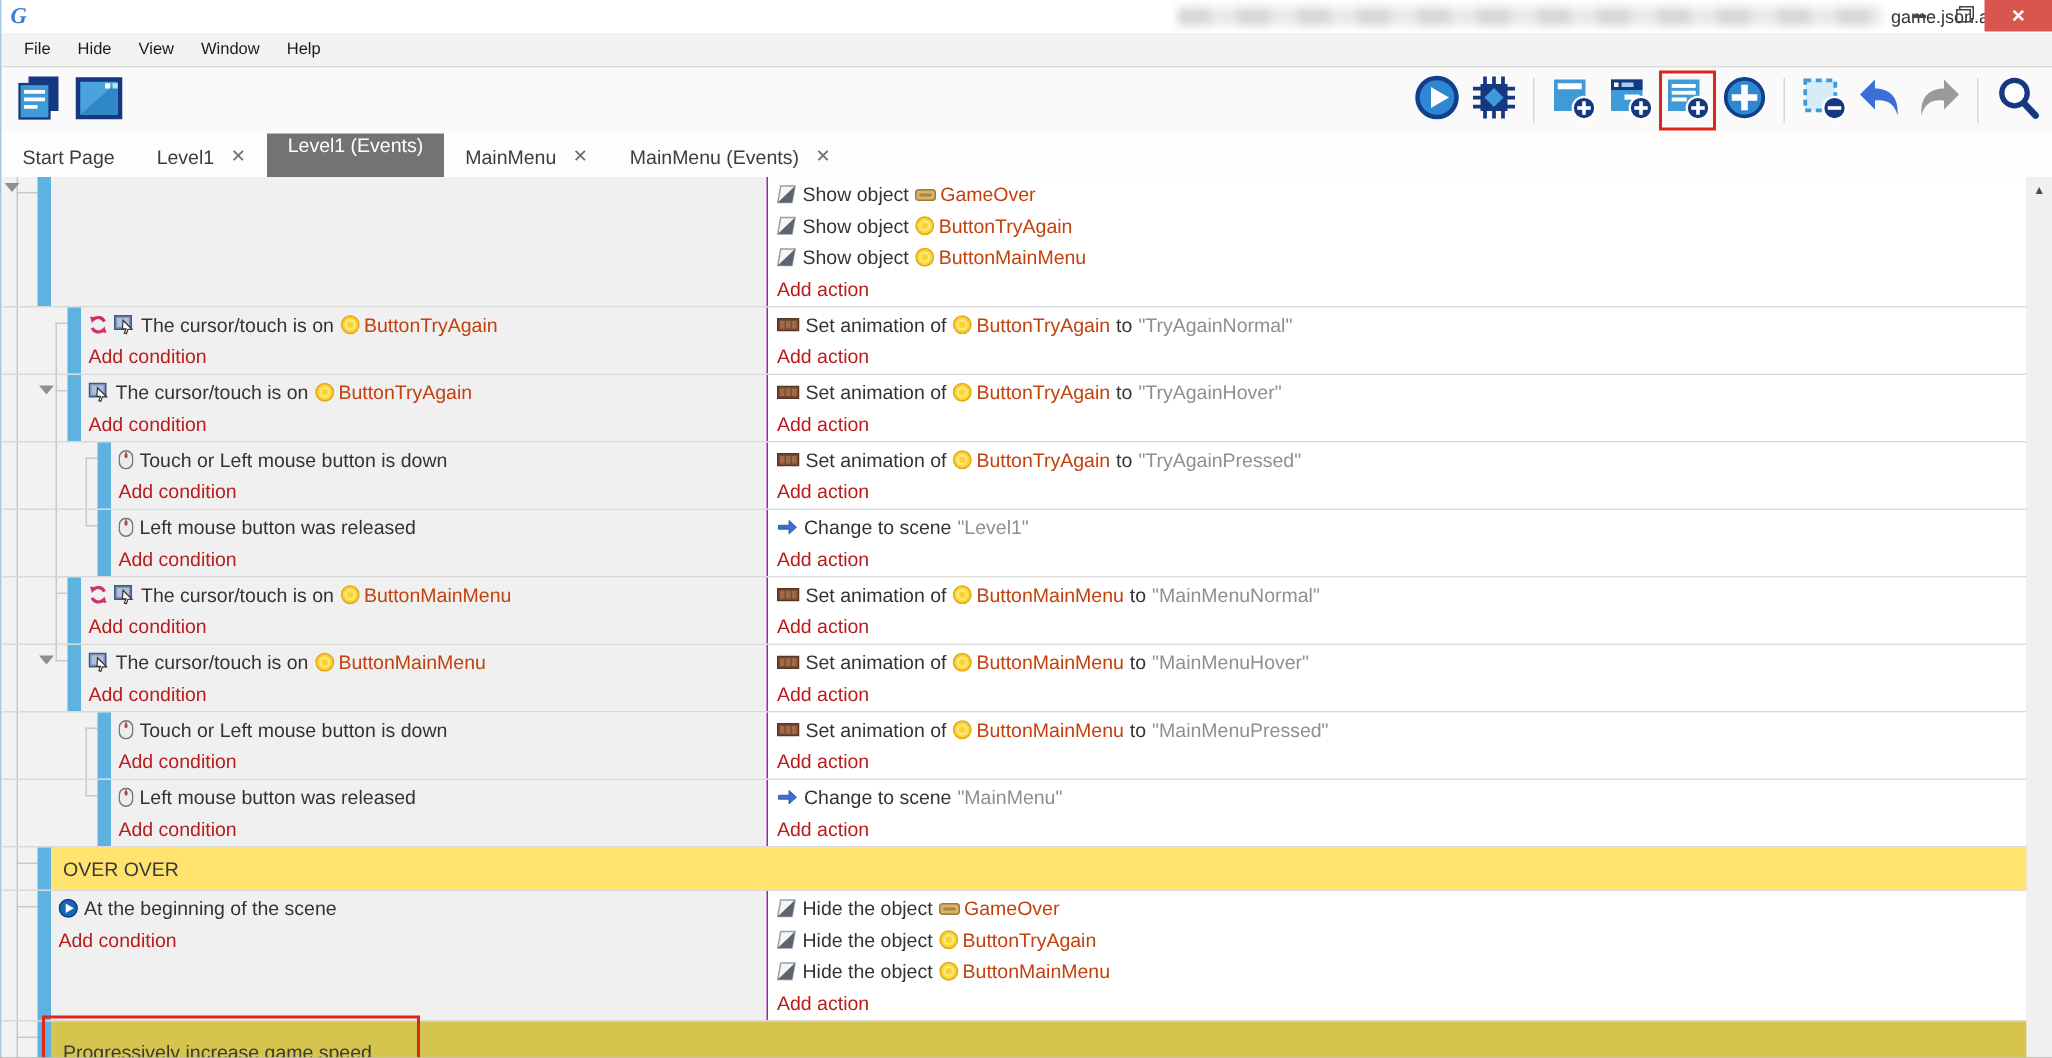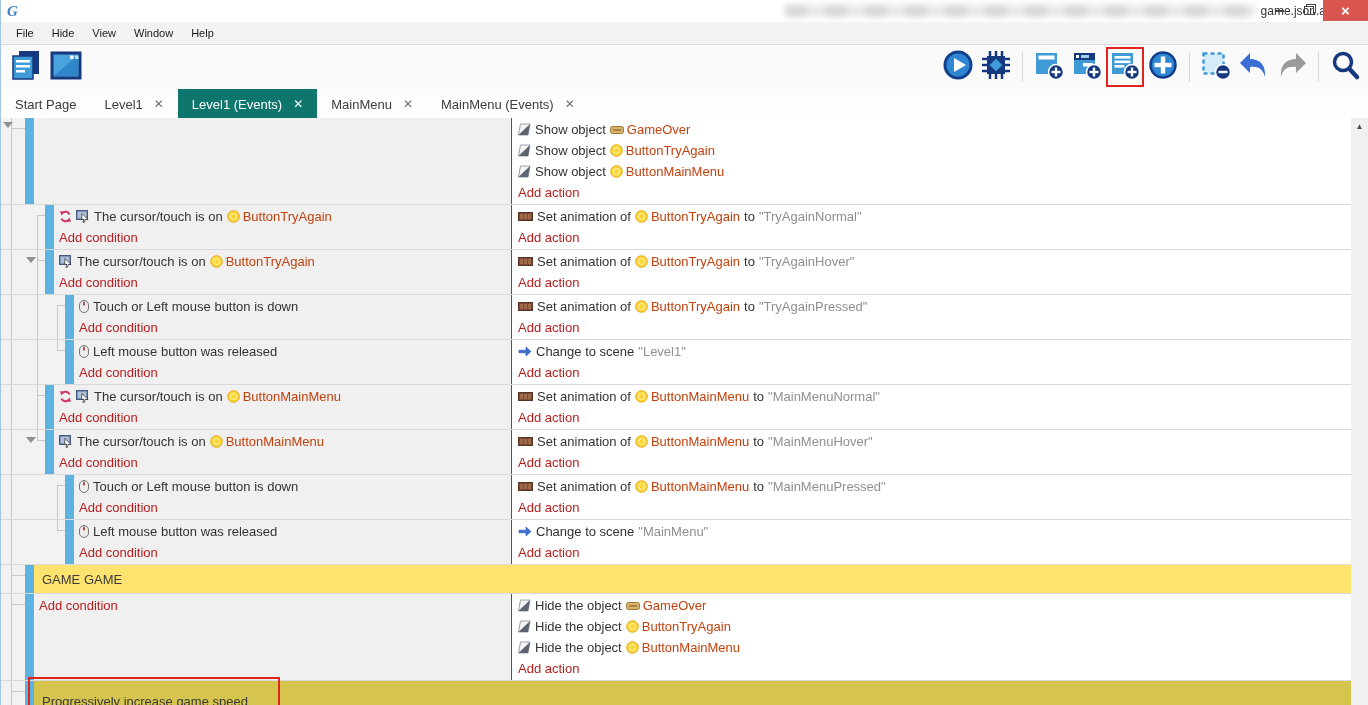--- a/index.html
+++ b/index.html
@@ -28,21 +28,21 @@
   .toolbar{height:44px;background:#fafafa;display:flex;align-items:center;}
   .tool{width:34px;height:36px;display:flex;align-items:center;justify-content:center;position:relative;}
   .tool.hl{outline:2px solid #e0261c;outline-offset:0px;}
   .tsep{width:1px;height:30px;background:#d8d8d8;margin:0 5px;}
   .tb-left{display:flex;align-items:center;padding-left:8px;gap:6px;}
   .tb-right{margin-left:auto;display:flex;align-items:center;gap:4px;padding-right:6px;}
 
   
   .tabbar{height:30px;background:#fdfdfd;display:flex;align-items:stretch;}
   .tab{display:flex;align-items:center;gap:11px;padding:0 14px;font-size:13px;color:#3c3c3c;cursor:default;}
-  .tab.active{background:#0f766e;color:#fff;}
+  .tab.active{background:#737373;color:#fff;flex-direction:column;}
   .tab .x{font-size:12px;color:#6f6f6f;}
   .tab.active .x{color:#fff;}
 
   
   .events{position:absolute;top:118px;left:0;right:17px;bottom:0;background:#f2f2f2;overflow:hidden;}
   .guides{position:absolute;inset:0;pointer-events:none;z-index:0;}
   .gline{position:absolute;background:#c9c9c9;}
   .gtri{position:absolute;width:0;height:0;border-left:5px solid transparent;border-right:5px solid transparent;border-top:6px solid #8f8f8f;}
   .block{position:relative;display:flex;border-bottom:1px solid #d9d9d9;z-index:1;}
   .rail{flex:0 0 auto;}
@@ -674,26 +674,35 @@
             </span>
             <span>Change to scene</span>
             <span class="quote">"MainMenu"</span>
           </div>
           <div class="line ph">Add action</div>
         </div>
       </div>
       <div class="block comment">
         <div class="rail" style="flex-basis:24px"></div>
         <div class="bar"></div>
-        <div class="comment-cell">GAME GAME</div>
+        <div class="comment-cell">OVER OVER</div>
       </div>
       <div class="block">
         <div class="rail" style="flex-basis:24px"></div>
         <div class="bar"></div>
         <div class="cond" style="flex-basis:477px">
+          <div class="line">
+            <span class="icon">
+              <svg width="13" height="13">
+                <circle cx="6.5" cy="6.5" r="5.9" fill="#1565c0" stroke="#0b3e7a"></circle>
+                <polygon points="4.8,3.4 10.2,6.5 4.8,9.6" fill="#fff"></polygon>
+              </svg>
+            </span>
+            <span>At the beginning of the scene</span>
+          </div>
           <div class="line ph">Add condition</div>
         </div>
         <div class="act">
           <div class="line">
             <span class="icon">
               <svg width="13" height="13">
                 <polygon points="2.5,1 12,1 10,12 0.5,12" fill="#f5f5f5" stroke="#9aa0ab"></polygon>
                 <polygon points="12,1 10,12 0.5,12" fill="#5c6470"></polygon>
               </svg>
             </span>

